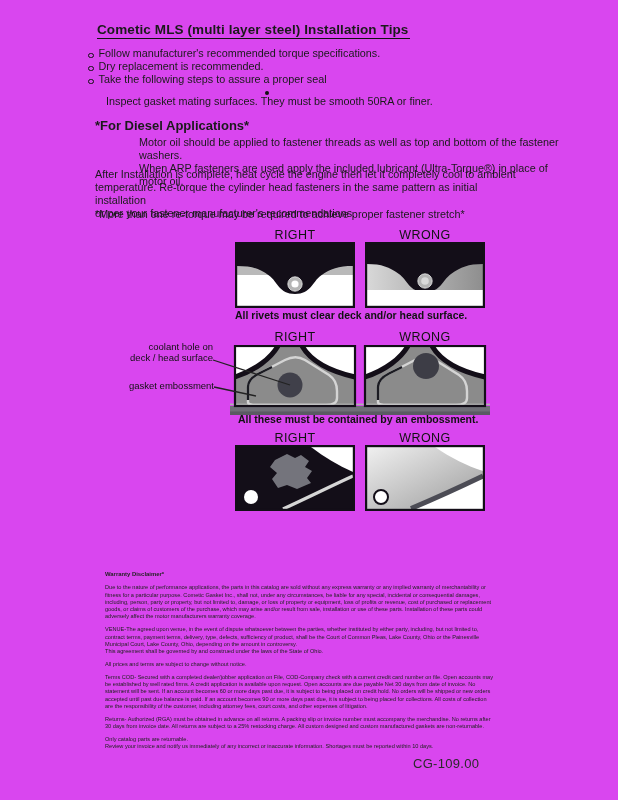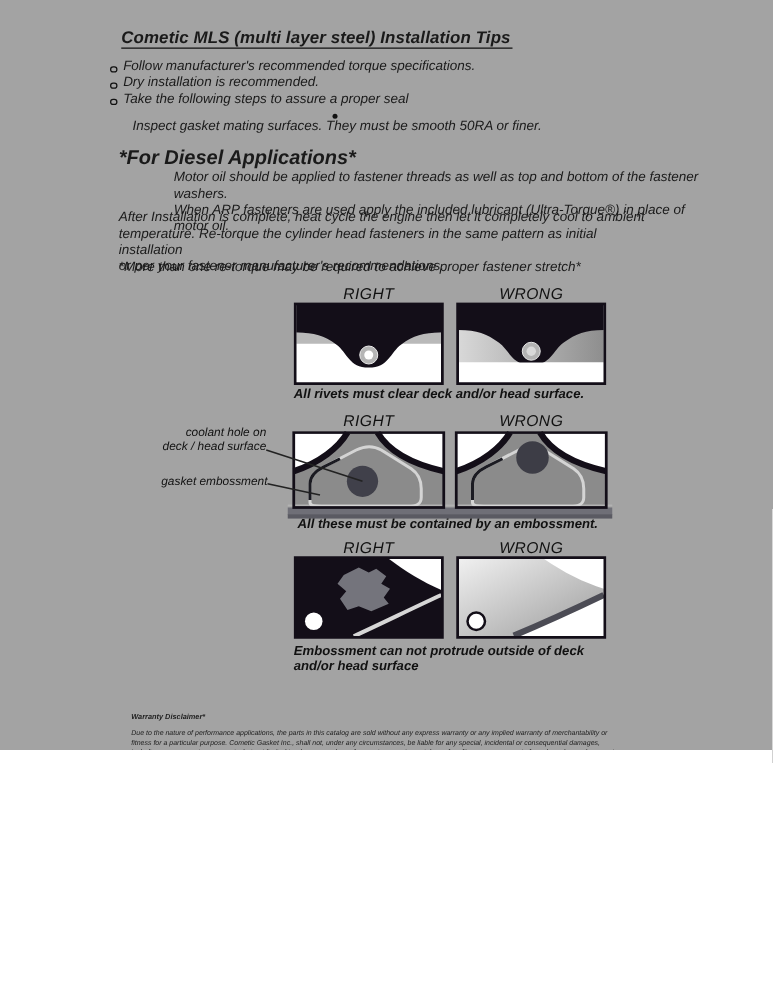--- a/index.html
+++ b/index.html
@@ -1,40 +1,40 @@
 <!DOCTYPE html>
 <html><head>
 <meta charset="utf-8">
 <style>
   html,body{margin:0;padding:0;background:#ffffff;}
   .page{
-    position:relative;width:618px;height:600px;background:#a3a3a3;overflow:hidden;
-    font-family:"Liberation Sans",sans-serif;color:#1a1a1a;font-style:italic;
+    position:relative;width:618px;height:800px;background:#d946ef;overflow:hidden;
+    font-family:"Liberation Sans",sans-serif;color:#1a1a1a;
   }
   .abs{position:absolute;}
   .pre{white-space:pre-line;}
 
   .title{
     left:97px;top:22px;font-size:13.5px;font-weight:bold;
     border-bottom:1.5px solid #111;padding:0 2px 1px 0;letter-spacing:0.1px;
   }
   .tips{left:88px;top:47px;font-size:10.8px;}
   .b-row{display:flex;line-height:13px;align-items:center;}
   .ring{flex:none;width:3.5px;height:3.5px;border:1px solid #111;border-radius:50%;margin:4px 5px 0 0;}
   .sub{margin-left:18px;flex-direction:column;}
   .dot{flex:none;width:4px;height:4px;background:#111;border-radius:50%;margin:4.5px 4px 0 0;}
 
-  .diesel-h{left:95px;top:118px;font-size:16px;font-weight:bold;}
+  .diesel-h{left:95px;top:118px;font-size:13px;font-weight:bold;}
   .para{font-size:10.8px;line-height:13px;}
   .p1{left:95px;top:136px;width:430px;margin-left:44px;}
   .p2{left:95px;top:168px;width:430px;}
   .p3{left:95px;top:208px;width:430px;}
 
   .dg-label{width:130px;text-align:center;font-size:12.5px;letter-spacing:0.4px;color:#111;}
-  .cap{font-size:10.5px;font-weight:bold;line-height:11.5px;color:#111;}
+  .cap{font-size:10.5px;font-weight:bold;line-height:11.5px;color:#111;text-align:right;}
 
   .anno-label{font-size:9.5px;line-height:11px;text-align:right;color:#111;}
   .anno-1{left:110px;top:341px;width:103px;}
   .anno-2{left:110px;top:380px;width:104px;}
 
   .warranty{left:105px;top:571px;width:414px;font-size:5.6px;line-height:7.3px;color:#222;}
   .warranty .w-h{font-size:5.9px;font-weight:bold;margin-bottom:6px;}
   .warranty .w-p{margin:0 0 5.5px 0;}
 
   .footer-code{left:390px;top:756px;font-size:13px;color:#2a2a2a;letter-spacing:0.3px;margin-left:23px;}
@@ -47,21 +47,21 @@
 
   <div class="abs title">Cometic MLS (multi layer steel) Installation Tips</div>
 
   <div class="abs tips">
     <div class="b-row">
       <span class="ring"></span>
       <span>Follow manufacturer's recommended torque specifications.</span>
     </div>
     <div class="b-row">
       <span class="ring"></span>
-      <span>Dry installation is recommended.</span>
+      <span>Dry replacement is recommended.</span>
     </div>
     <div class="b-row">
       <span class="ring"></span>
       <span>Take the following steps to assure a proper seal</span>
     </div>
     <div class="b-row sub">
       <span class="dot"></span>
       <span>Inspect gasket mating surfaces.  They must be smooth 50RA or finer.</span>
     </div>
   </div>
@@ -165,22 +165,20 @@
           <stop offset="1" stop-color="#9c9c9c"></stop>
       </linearGradient>
     </defs>
     <rect x="1" y="1" width="118" height="64" fill="#ffffff"></rect>
     <path d="M2,2 H70 C86,13 102,21 118,26 V33 C94,44 70,55 46,64 H2 Z" fill="url(#bandGrad)"></path>
     <path d="M118,31 C94,42.5 70,53.5 46,63.5" stroke="#4c4c55" stroke-width="5" fill="none"></path>
     <circle cx="16" cy="52" r="7" fill="#ffffff" stroke="#130e18" stroke-width="2"></circle>
     <rect x="1" y="1" width="118" height="64" fill="none" stroke="#130e18" stroke-width="2.4"></rect>
   </svg>
 
-  <div class="abs cap pre" style="left:235px;top:516px">Embossment can not protrude outside of deck
-and/or head surface</div>
 
   <div class="abs warranty">
     <div class="w-h">Warranty Disclaimer*</div>
     <p class="w-p pre">Due to the nature of performance applications, the parts in this catalog are sold without any express warranty or any implied warranty of merchantability or
 fitness for a particular purpose.  Cometic Gasket Inc., shall not, under any circumstances, be liable for any special, incidental or consequential damages,
 including, person, party or property, but not limited to, damage, or loss of property or equipment, loss of profits or revenue, cost of purchased or replacement
 goods, or claims of customers of the purchase, which may arise and/or result from sale, installation or use of these parts.  Installation of these parts could
 adversely affect the motor manufacturers warranty coverage.</p>
     <p class="w-p pre">VENUE-The agreed upon venue, in the event of dispute whatsoever between the parties, whether instituted by either party, including, but not limited to,
 contract terms, payment terms, delivery, type, defects, sufficiency of product, shall be the Court of Common Pleas, Lake County, Ohio or the Painesville

